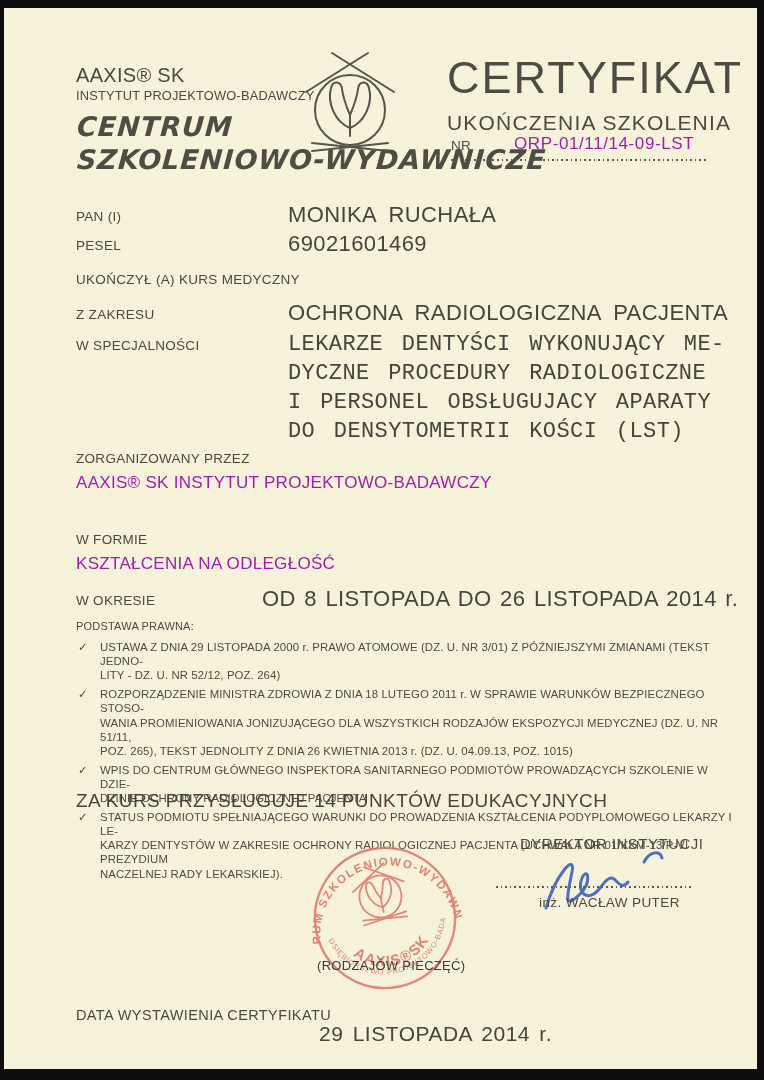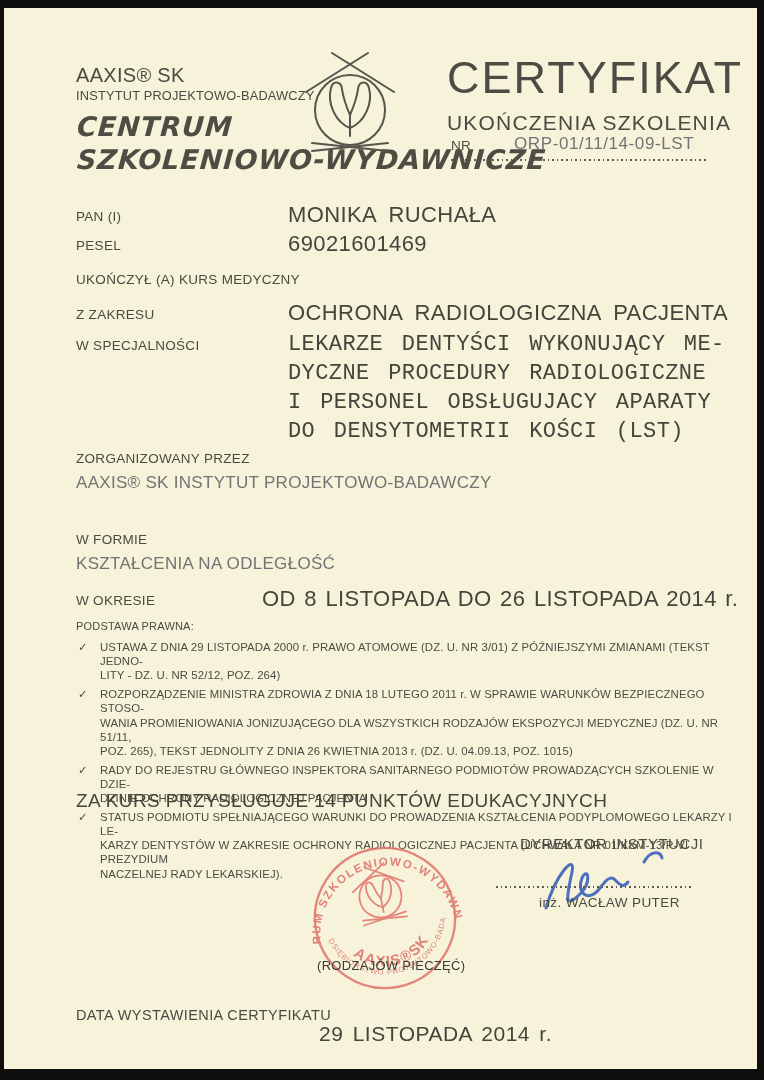--- a/index.html
+++ b/index.html
@@ -11,21 +11,21 @@
   }
   .page{
     position:absolute;left:4px;top:8px;right:7px;bottom:11px;
     background:#f7f3da;
     color:#48483f;
   }
   .abs{position:absolute;}
   .label{font-size:13.5px;letter-spacing:.3px;color:#4a4a41;}
   .label-sm{font-size:11px;letter-spacing:.2px;color:#4a4a41;}
   .value-lg{font-size:22px;letter-spacing:.4px;word-spacing:6px;color:#45453c;}
-  .value-md{font-size:17px;letter-spacing:.3px;color:#737373;}
+  .value-md{font-size:17px;letter-spacing:.3px;color:#a21caf;}
   .dotted{
     height:2px;
     background:repeating-linear-gradient(90deg,#5c5c52 0 1.6px,transparent 1.6px 4.6px);
   }
   
   .org-name{font-size:20px;letter-spacing:.3px;color:#4a4a41;}
   .org-sub{font-size:12.8px;letter-spacing:.2px;color:#4a4a41;margin-top:1px;}
   .brand{
     font-style:italic;font-weight:700;font-size:27px;letter-spacing:1px;
     color:#4d4d44;transform:skewX(-4deg);transform-origin:left bottom;
@@ -120,21 +120,21 @@
       <span class="legal-check">✓</span>
       <span class="legal-lines">
         <div>ROZPORZĄDZENIE MINISTRA ZDROWIA Z DNIA 18 LUTEGO 2011 r. W SPRAWIE WARUNKÓW BEZPIECZNEGO STOSO-</div>
         <div>WANIA PROMIENIOWANIA JONIZUJĄCEGO DLA WSZYSTKICH RODZAJÓW EKSPOZYCJI MEDYCZNEJ (DZ. U. NR 51/11,</div>
         <div>POZ. 265), TEKST JEDNOLITY Z DNIA 26 KWIETNIA 2013 r. (DZ. U. 04.09.13, POZ. 1015)</div>
       </span>
     </div>
     <div class="legal-item">
       <span class="legal-check">✓</span>
       <span class="legal-lines">
-        <div>RADY DO REJESTRU GŁÓWNEGO INSPEKTORA SANITARNEGO PODMIOTÓW PROWADZĄCYCH SZKOLENIE W DZIE-</div>
+        <div>WPIS DO CENTRUM GŁÓWNEGO INSPEKTORA SANITARNEGO PODMIOTÓW PROWADZĄCYCH SZKOLENIE W DZIE-</div>
         <div>DZINIE OCHRONY RADIOLOGICZNEJ PACJENTA</div>
       </span>
     </div>
     <div class="legal-item">
       <span class="legal-check">✓</span>
       <span class="legal-lines">
         <div>STATUS PODMIOTU SPEŁNIAJĄCEGO WARUNKI DO PROWADZENIA KSZTAŁCENIA PODYPLOMOWEGO LEKARZY I LE-</div>
         <div>KARZY DENTYSTÓW W ZAKRESIE OCHRONY RADIOLOGICZNEJ PACJENTA (UCHWAŁA NR 01/KKM-13/P-VI PREZYDIUM</div>
         <div>NACZELNEJ RADY LEKARSKIEJ).</div>
       </span>

